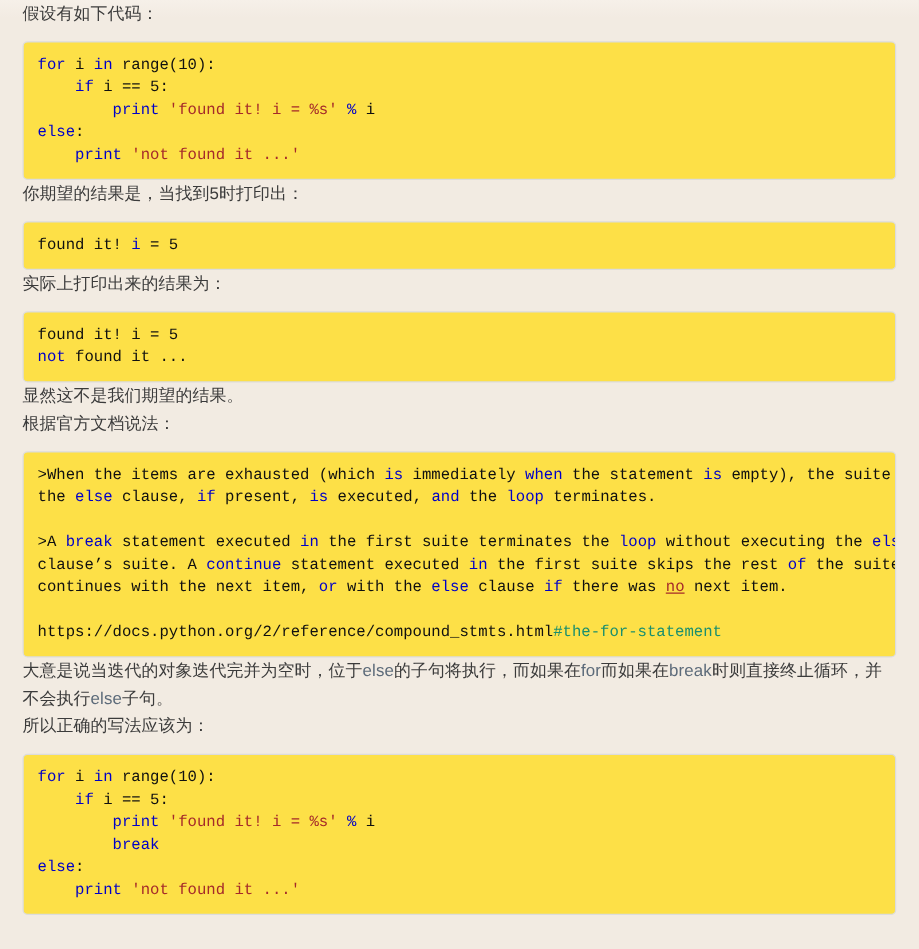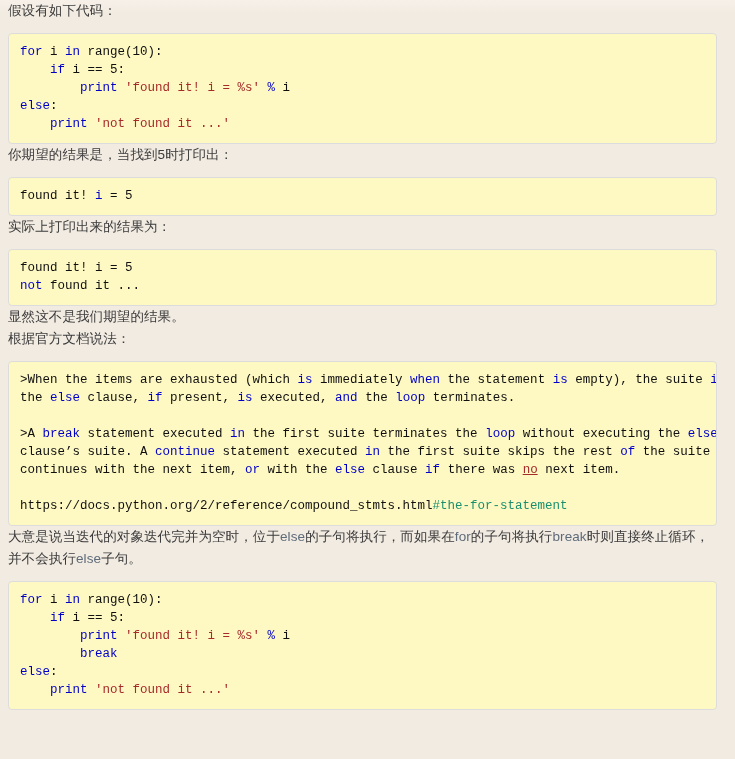--- a/index.html
+++ b/index.html
@@ -17,21 +17,21 @@
   
   .top-band {
     position: absolute;
     top: 0; left: 0; right: 0;
     height: 14px;
     background: linear-gradient(to bottom, #f6f0e9 0%, #f2ebe2 100%);
     pointer-events: none;
   }
   .page {
     position: relative;
-    padding: 0 18px 0 8px;
+    padding: 0 18px 0 18px;
     box-sizing: border-box;
     width: 735px;
     border-radius: 18px;
   }
   p.para {
     margin: 0;
     padding: 0;
     color: #3b3b3b;
     font-size: 13.5px;
     line-height: 22px;
@@ -42,21 +42,21 @@
   .p-gap-sm       { margin-top: 13px; }
 
   
   .tok {
     color: #5d6b7a;
     font-family: "Liberation Sans", "DejaVu Sans", sans-serif;
   }
 
   pre.code {
     margin: 11px 0 0 0;
-    background: #fef9c3;
+    background: #fde047;
     border: 1px solid #dcdcdc;
     border-radius: 4px;
     padding: 9px 11px 10px 11px;
     font-family: "Liberation Mono", "DejaVu Sans Mono", monospace;
     font-size: 12.5px;
     line-height: 18px;
     color: #101010;
     white-space: pre;
     overflow: hidden;
     box-sizing: border-box;
@@ -103,23 +103,24 @@
   <pre class="code doc"><span><span class="plain">&gt;When the items are exhausted (which </span><span class="kw">is</span><span class="plain"> immediately </span><span class="kw">when</span><span class="plain"> the statement </span><span class="kw">is</span><span class="plain"> empty), the suite </span><span class="kw">in</span></span>
 <span><span class="plain">the </span><span class="kw">else</span><span class="plain"> clause, </span><span class="kw">if</span><span class="plain"> present, </span><span class="kw">is</span><span class="plain"> executed, </span><span class="kw">and</span><span class="plain"> the </span><span class="kw">loop</span><span class="plain"> terminates.</span></span>
 <span><span class="plain"></span></span>
 <span><span class="plain">&gt;A </span><span class="kw">break</span><span class="plain"> statement executed </span><span class="kw">in</span><span class="plain"> the first suite terminates the </span><span class="kw">loop</span><span class="plain"> without executing the </span><span class="kw">else</span></span>
 <span><span class="plain">clause’s suite. A </span><span class="kw">continue</span><span class="plain"> statement executed </span><span class="kw">in</span><span class="plain"> the first suite skips the rest </span><span class="kw">of</span><span class="plain"> the suite </span></span>
 <span><span class="plain">continues with the next item, </span><span class="kw">or</span><span class="plain"> with the </span><span class="kw">else</span><span class="plain"> clause </span><span class="kw">if</span><span class="plain"> there was </span><span class="red">no</span><span class="plain"> next item.</span></span>
 <span><span class="plain"></span></span>
 <span><span class="plain">https://docs.python.org/2/reference/compound_stmts.html</span><span class="frag">#the-for-statement</span></span></pre>
 
   <p class="para p-gap">
-    <span>大意是说当迭代的对象迭代完并为空时，位于</span><span class="tok">else</span><span>的子句将执行，而如果在</span><span class="tok">for</span><span>的子句将执行</span><span class="tok">break</span><span>时则直接终止循环，并不会执行</span><span class="tok">else</span><span>子句。</span>
+    <span>大意是说当迭代的对象迭代完并为空时，位于</span><span class="tok">else</span><span>的子句将执行，而如果在</span><span class="tok">for</span><span>而如果在</span><span class="tok">break</span><span>时则直接终止循环，并不会执行</span><span class="tok">else</span><span>子句。</span>
   </p>
 
+  <p class="para p-gap">所以正确的写法应该为：</p>
 
   <pre class="code"><span><span class="kw">for</span><span class="plain"> i </span><span class="kw">in</span><span class="plain"> range(10):</span></span>
 <span><span class="plain">    </span><span class="kw">if</span><span class="plain"> i == 5:</span></span>
 <span><span class="plain">        </span><span class="kw">print</span><span class="plain"> </span><span class="str">'found it! i = %s'</span><span class="plain"> </span><span class="op">%</span><span class="plain"> i</span></span>
 <span><span class="plain">        </span><span class="kw">break</span></span>
 <span><span class="kw">else</span><span class="plain">:</span></span>
 <span><span class="plain">    </span><span class="kw">print</span><span class="plain"> </span><span class="str">'not found it ...'</span></span></pre>
 
 </div>
 

